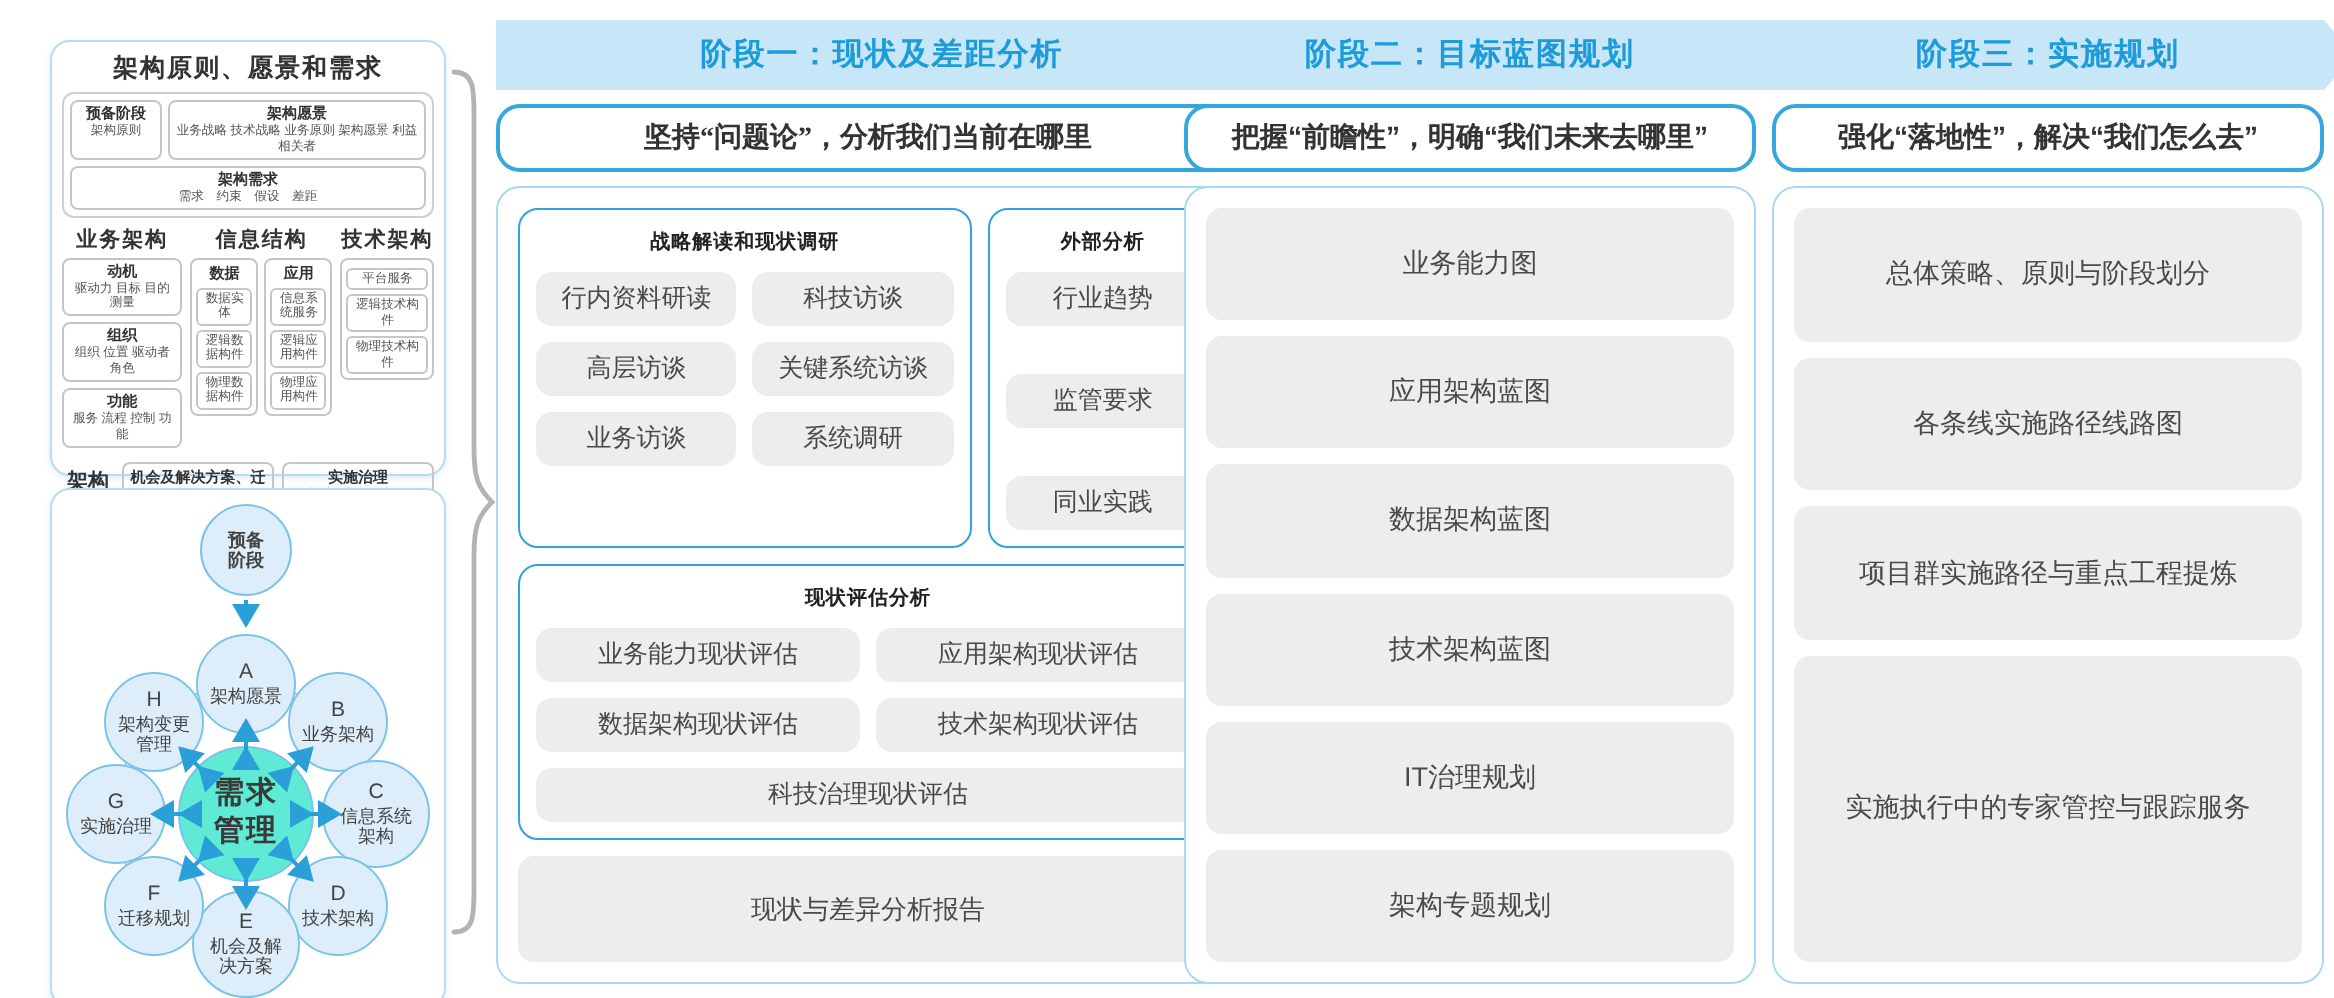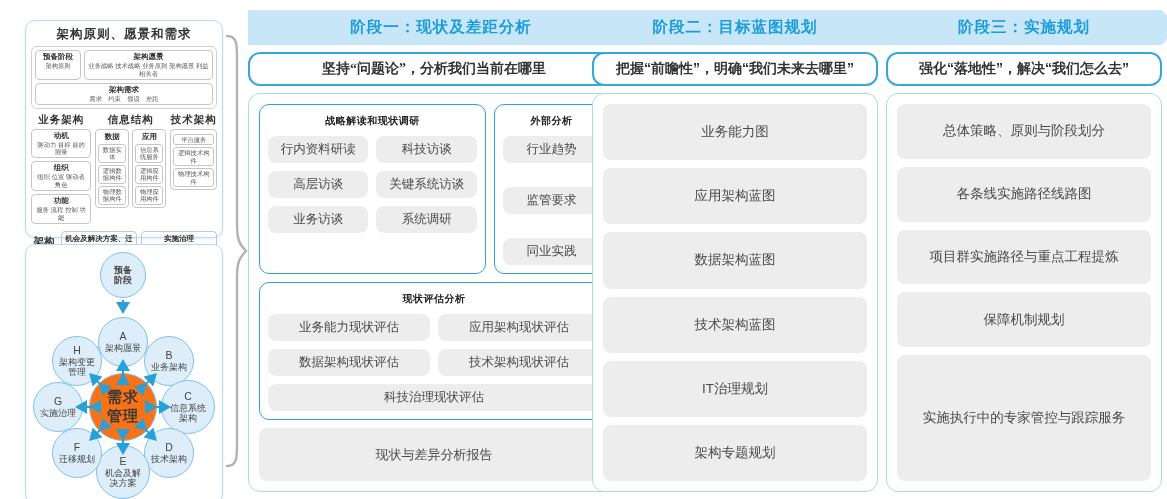--- a/index.html
+++ b/index.html
@@ -26,21 +26,21 @@
   .fw-colbox { border:1px solid #c6c6c6; border-radius:4px; padding:2px; }
   .fw-real { display:flex; gap:4px; margin-top:4px; align-items:stretch; }
   .fw-real-label { width:26px; flex:none; font-size:10.5px; font-weight:bold; color:#333; display:flex; align-items:center; text-align:center; line-height:1.25; }
   .fw-realbox { flex:1; border:1px solid #c6c6c6; border-radius:4px; padding:2px; text-align:center; }
 
   
   #adm { left:25px; top:232px; width:198px; height:260px; }
   .circle { position:absolute; border-radius:50%; background:#ddeefa; border:1px solid #7cc3e8; display:flex; flex-direction:column; align-items:center; justify-content:center; text-align:center; color:#444; line-height:1.12; }
   .circle .ltr { font-size:10.5px; }
   .circle .lbl { font-size:9px; }
-  .circle.center-c { background:#f97316; font-weight:bold; font-size:15px; color:#3a3a3a; letter-spacing:1px; line-height:1.25; }
+  .circle.center-c { background:#5eead4; font-weight:bold; font-size:15px; color:#3a3a3a; letter-spacing:1px; line-height:1.25; }
   .adm-svg { position:absolute; left:0; top:0; pointer-events:none; }
 
   
   #brace { position:absolute; left:221px; top:22px; }
 
   
   .phase { position:absolute; top:10px; height:482px; }
   .band { height:35px; display:flex; align-items:center; justify-content:center; background:#c7e7f8; color:#1e9cda; font-weight:bold; font-size:15.5px; letter-spacing:1px; position:relative; }
   .band.first { width:calc(100% + 14px); clip-path:polygon(0 0,calc(100% - 15px) 0,100% 50%,calc(100% - 15px) 100%,0 100%); }
   .band.mid { margin-left:-15px; width:calc(100% + 30px); clip-path:polygon(0 0,calc(100% - 15px) 0,100% 50%,calc(100% - 15px) 100%,0 100%,15px 50%); }
@@ -275,18 +275,17 @@
     <div class="band mid">
       <span>阶段三：实施规划</span>
     </div>
     <div class="subtitle">
       <span>强化“落地性”，解决“我们怎么去”</span>
     </div>
     <div class="content even">
       <div class="g-item">总体策略、原则与阶段划分</div>
       <div class="g-item">各条线实施路径线路图</div>
       <div class="g-item">项目群实施路径与重点工程提炼</div>
-      <div class="g-item">保障机制规划</div>
       <div class="g-item tall">实施执行中的专家管控与跟踪服务</div>
     </div>
   </div>
 
 </div>
 
 </body></html>

